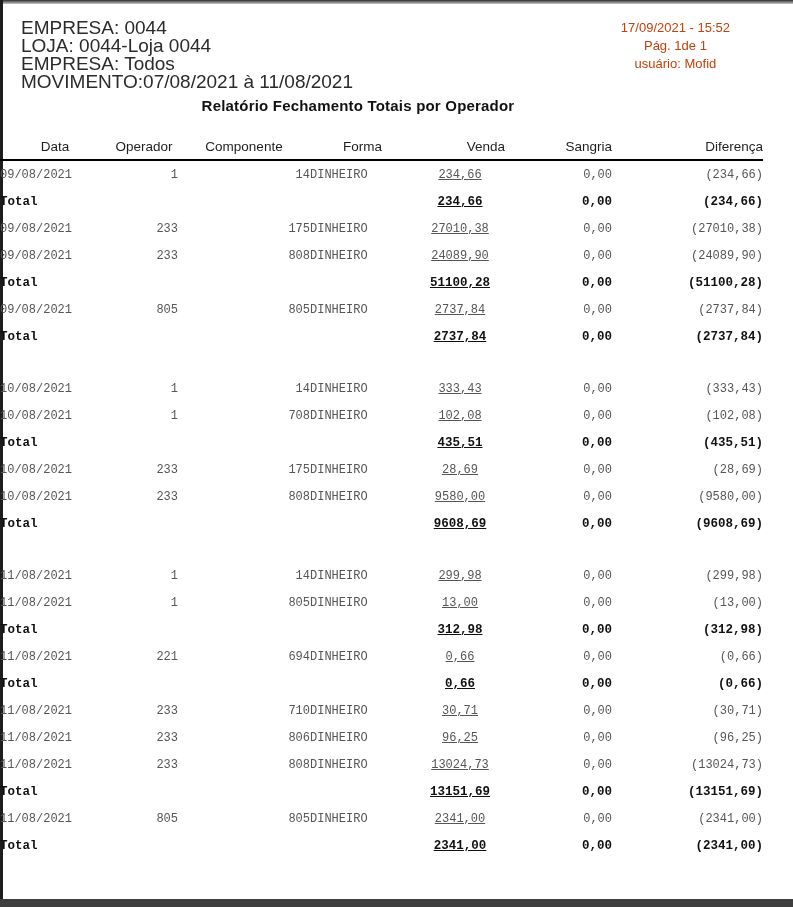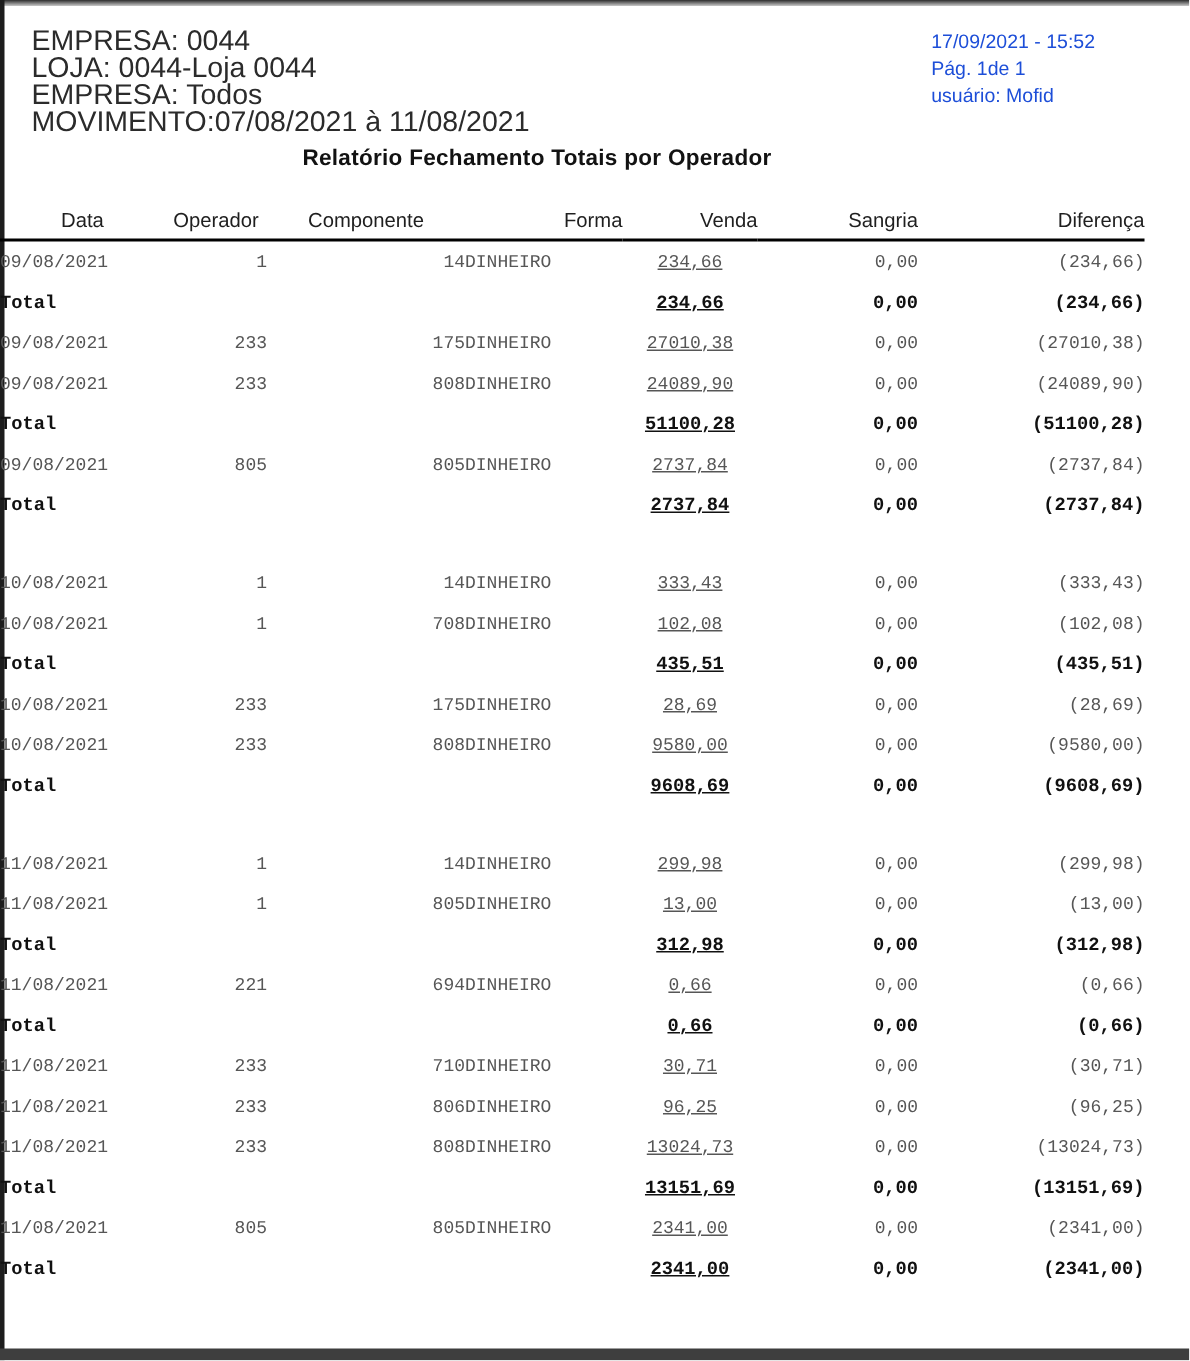--- a/index.html
+++ b/index.html
@@ -21,21 +21,21 @@
   .edge-bottom {
     position:absolute; bottom:0; left:0; width:793px; height:8px;
     background:#3e3e3e;
   }
   .hdr-left {
     position:absolute; top:19px; left:21px;
     font-size:19px; line-height:18px; color:#2b2b2b;
   }
   .hdr-right {
     position:absolute; top:19px; right:63px;
-    font-size:13px; line-height:18px; color:#1d4ed8; text-align:left;
+    font-size:13px; line-height:18px; color:#c2410c; text-align:center;
   }
   .report-title {
     position:absolute; top:97px; left:0; width:716px;
     text-align:center; font-size:15px; font-weight:bold; color:#121212;
     letter-spacing:0.2px;
   }
   table.report {
     position:absolute; top:134px; left:0;
     width:763px; border-collapse:collapse; table-layout:fixed;
   }
@@ -50,21 +50,21 @@
     font-size:12px; color:#565656;
     height:27px; vertical-align:middle; padding:0;
     white-space:nowrap;
   }
   tr.total-row td { font-weight:bold; color:#111; font-size:12.5px; }
   tr.spacer-row td { height:25px; }
   
   .h-c1 { text-align:center; }
   .h-c2 { text-align:center; }
   .h-c3 { text-align:center; }
-  .h-c4 { text-align:right; padding-left:4px; }
+  .h-c4 { text-align:center; padding-left:4px; }
   .h-c5 { text-align:right; padding-right:1px; }
   .h-c6 { text-align:right; padding-right:5px; }
   .h-c7 { text-align:right; padding-right:36px; }
   .d-c1 { text-align:left;  padding-left:22px; }
   .d-c2 { text-align:right; padding-right:26px; }
   .d-c3 { text-align:right; padding-right:65px; }
   .d-c4 { text-align:left;  padding-left:5px; }
   .d-c5 { text-align:center; padding-right:8px;text-decoration:underline; }
   .d-c6 { text-align:right; padding-right:7px; }
   .d-c7 { text-align:right; padding-right:35px; }

